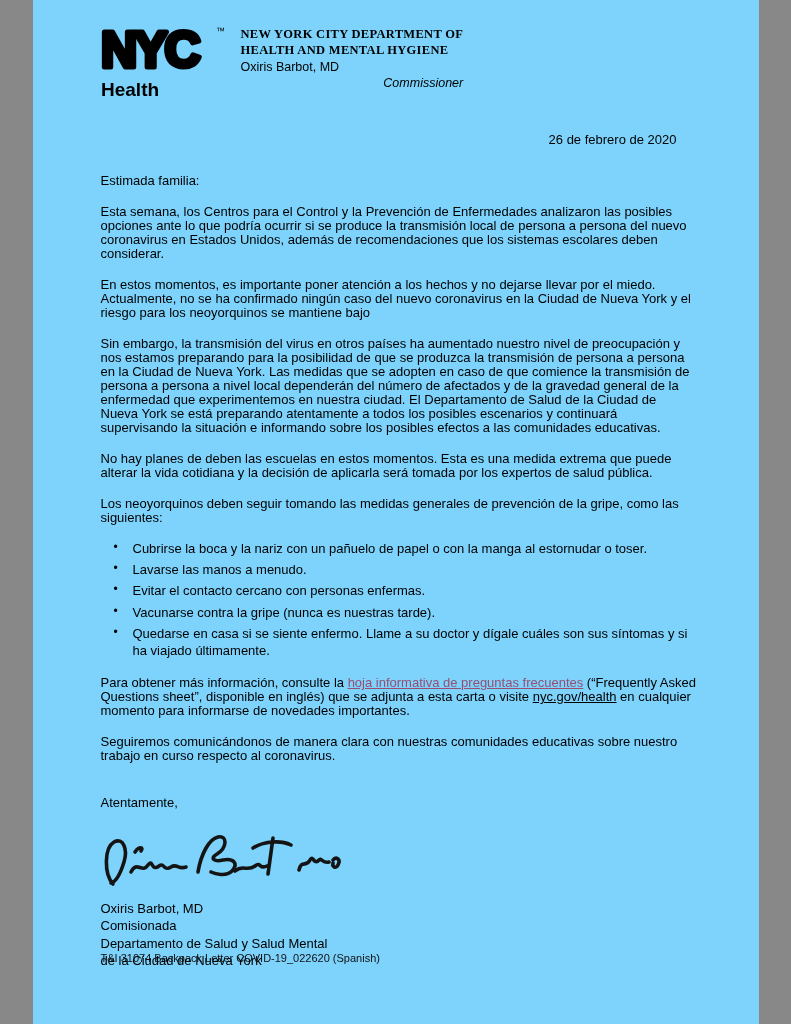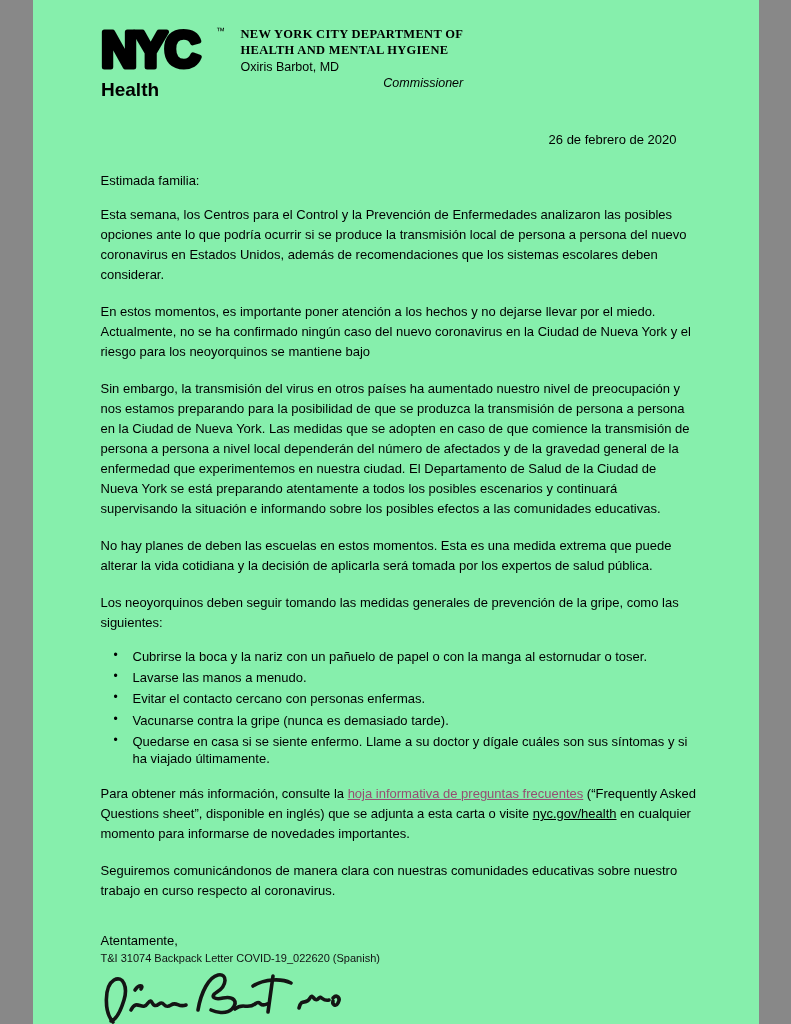--- a/index.html
+++ b/index.html
@@ -1,38 +1,38 @@
 <!DOCTYPE html>
 <html><head>
 <meta charset="utf-8">
 <style>
   html,body { margin:0; padding:0; background:#888; }
   .page {
     position:relative;
     width:726px; height:1024px;
     margin:0 auto;
-    background:#86efac;
+    background:#7dd3fc;
     font-family:"Liberation Sans", sans-serif;
     color:#000;
     overflow:hidden;
   }
   .content { position:absolute; left:68px; right:62px; top:20px; }
 
   
   .letterhead { display:flex; align-items:flex-start; }
   .logo-wrap { width:128px; }
   .dept-block { margin-left:12px; padding-top:6px; font-size:12.5px; line-height:16px; }
   .dept-bold { font-weight:bold; letter-spacing:0.3px;font-family:Liberation Serif, serif; }
   .commissioner-name { margin-top:1px; }
   .commissioner-title { font-style:italic;text-align:right; }
 
   
   .date-line { margin-top:24px; margin-right:20px; text-align:right; font-size:13px; }
   .salutation { margin-top:26px; font-size:13px; }
-  p.body-para { margin:17px 0 0 0; font-size:13px; line-height:20px; }
+  p.body-para { margin:17px 0 0 0; font-size:13px; line-height:14px; }
   ul.prevention-list { margin:15px 0 16px 0; padding:0; list-style:none; }
   ul.prevention-list li {
     position:relative; padding-left:32px; margin-top:4px;
     font-size:13px; line-height:17.2px;
   }
   ul.prevention-list li::before {
     content:"\2022";
     position:absolute; left:13px; top:-1px; font-size:12px;
   }
   a.doc-link { text-decoration:underline; }
@@ -73,21 +73,21 @@
     <p class="body-para">Esta semana, los Centros para el Control y la Prevención de Enfermedades analizaron las posibles opciones ante lo que podría ocurrir si se produce la transmisión local de persona a persona del nuevo coronavirus en Estados Unidos, además de recomendaciones que los sistemas escolares deben considerar.</p>
     <p class="body-para">En estos momentos, es importante poner atención a los hechos y no dejarse llevar por el miedo. Actualmente, no se ha confirmado ningún caso del nuevo coronavirus en la Ciudad de Nueva York y el riesgo para los neoyorquinos se mantiene bajo</p>
     <p class="body-para">Sin embargo, la transmisión del virus en otros países ha aumentado nuestro nivel de preocupación y nos estamos preparando para la posibilidad de que se produzca la transmisión de persona a persona en la Ciudad de Nueva York. Las medidas que se adopten en caso de que comience la transmisión de persona a persona a nivel local dependerán del número de afectados y de la gravedad general de la enfermedad que experimentemos en nuestra ciudad. El Departamento de Salud de la Ciudad de Nueva York se está preparando atentamente a todos los posibles escenarios y continuará supervisando la situación e informando sobre los posibles efectos a las comunidades educativas.</p>
     <p class="body-para">No hay planes de deben las escuelas en estos momentos. Esta es una medida extrema que puede alterar la vida cotidiana y la decisión de aplicarla será tomada por los expertos de salud pública.</p>
     <p class="body-para">Los neoyorquinos deben seguir tomando las medidas generales de prevención de la gripe, como las siguientes:</p>
 
     <ul class="prevention-list">
       <li>Cubrirse la boca y la nariz con un pañuelo de papel o con la manga al estornudar o toser.</li>
       <li>Lavarse las manos a menudo.</li>
       <li>Evitar el contacto cercano con personas enfermas.</li>
-      <li>Vacunarse contra la gripe (nunca es demasiado tarde).</li>
+      <li>Vacunarse contra la gripe (nunca es nuestras tarde).</li>
       <li>Quedarse en casa si se siente enfermo. Llame a su doctor y dígale cuáles son sus síntomas y si ha viajado últimamente.</li>
     </ul>
 
     <p class="body-para"><span>Para obtener más información, consulte la </span><a class="doc-link" href="#" style="color:#954F72;">hoja informativa de preguntas frecuentes</a><span> (“Frequently Asked Questions sheet”, disponible en inglés) que se adjunta a esta carta o visite </span><a class="doc-link" href="#" style="color:#000;">nyc.gov/health</a><span> en cualquier momento para informarse de novedades importantes.</span></p>
 
     <p class="body-para">Seguiremos comunicándonos de manera clara con nuestras comunidades educativas sobre nuestro trabajo en curso respecto al coronavirus.</p>
 
     <div class="valediction">Atentamente,</div>
 
     <svg class="signature-svg" width="250" height="72" viewBox="0 0 250 72">

